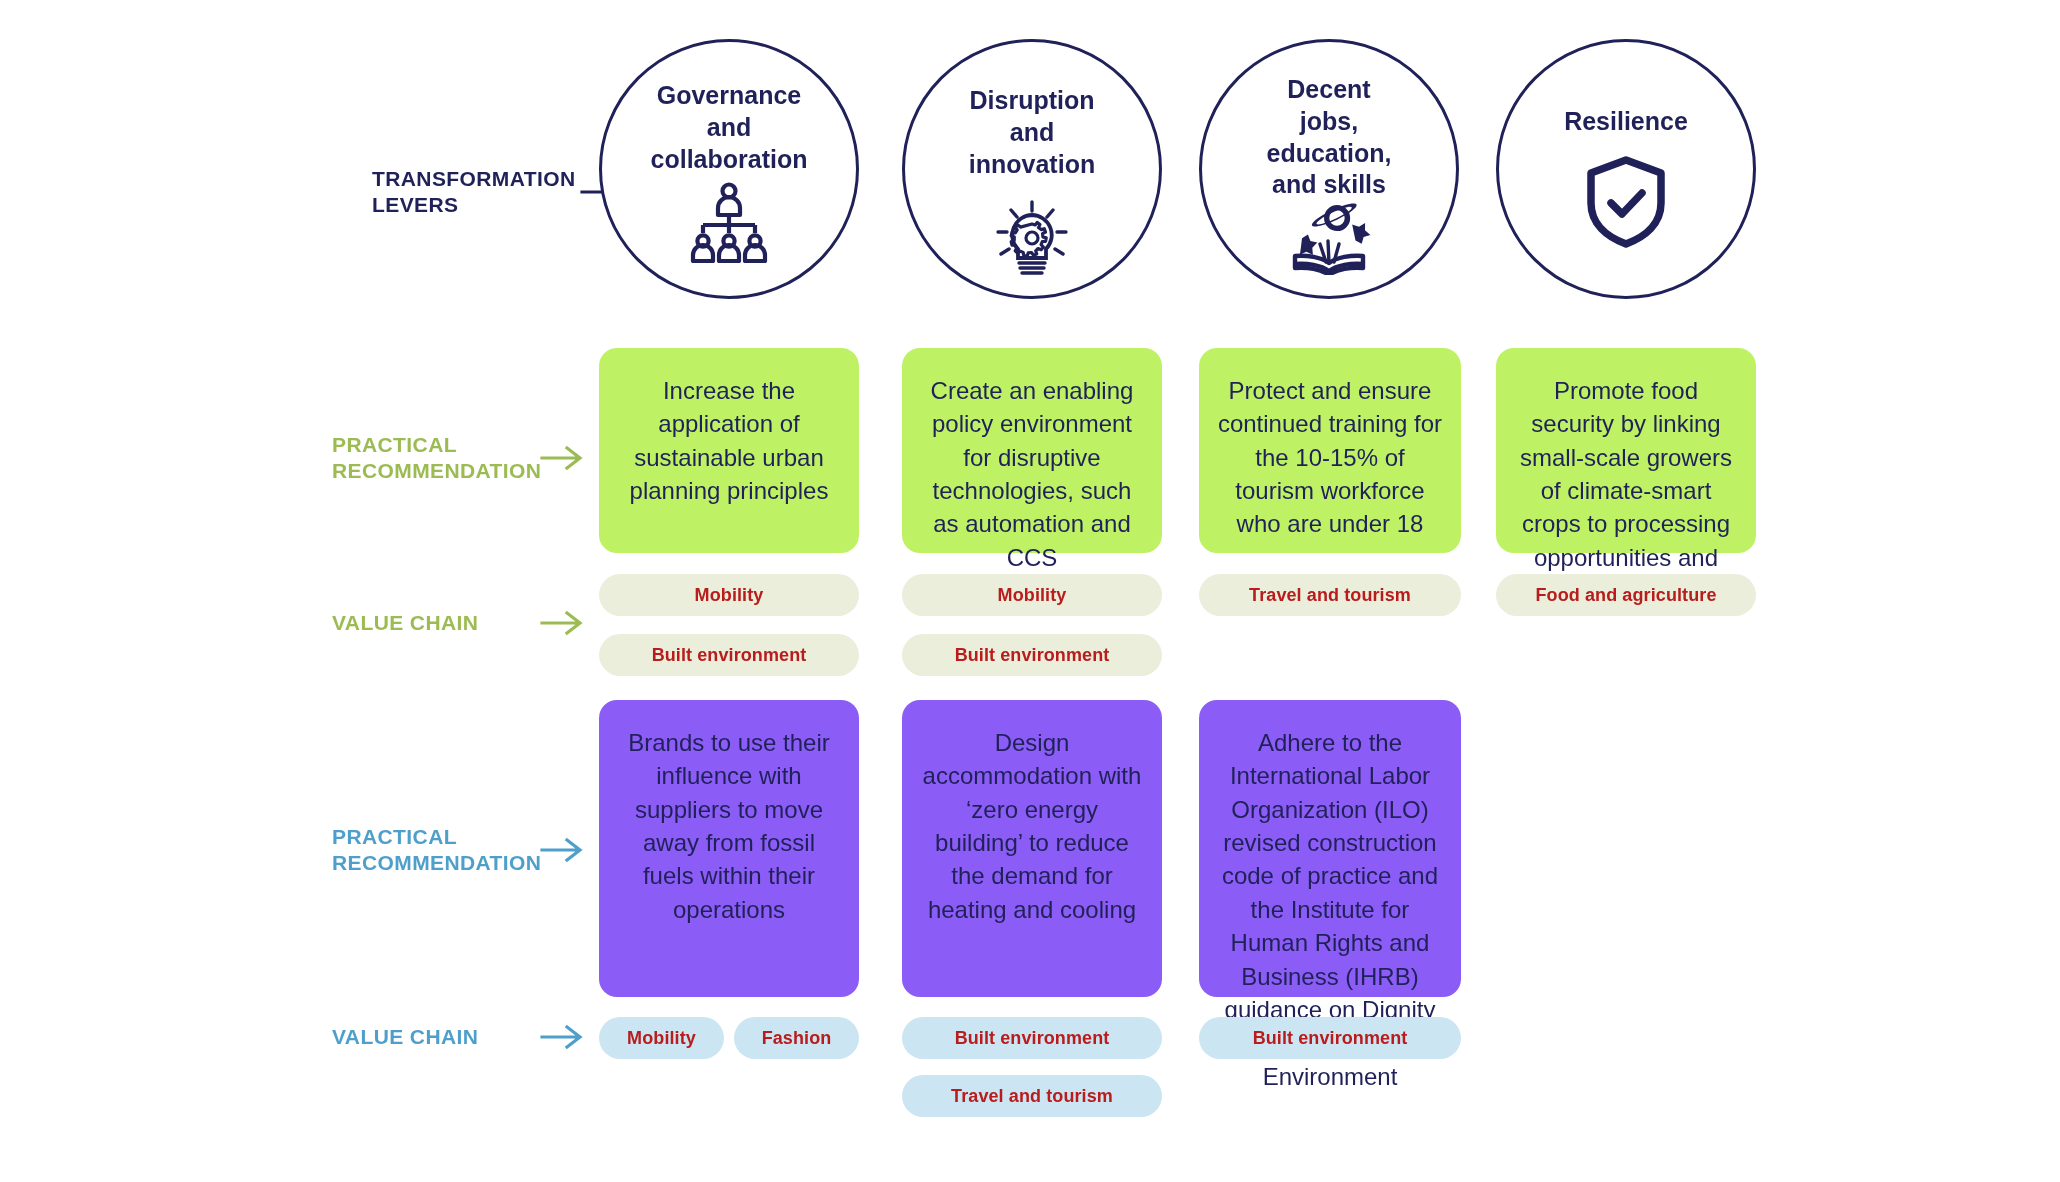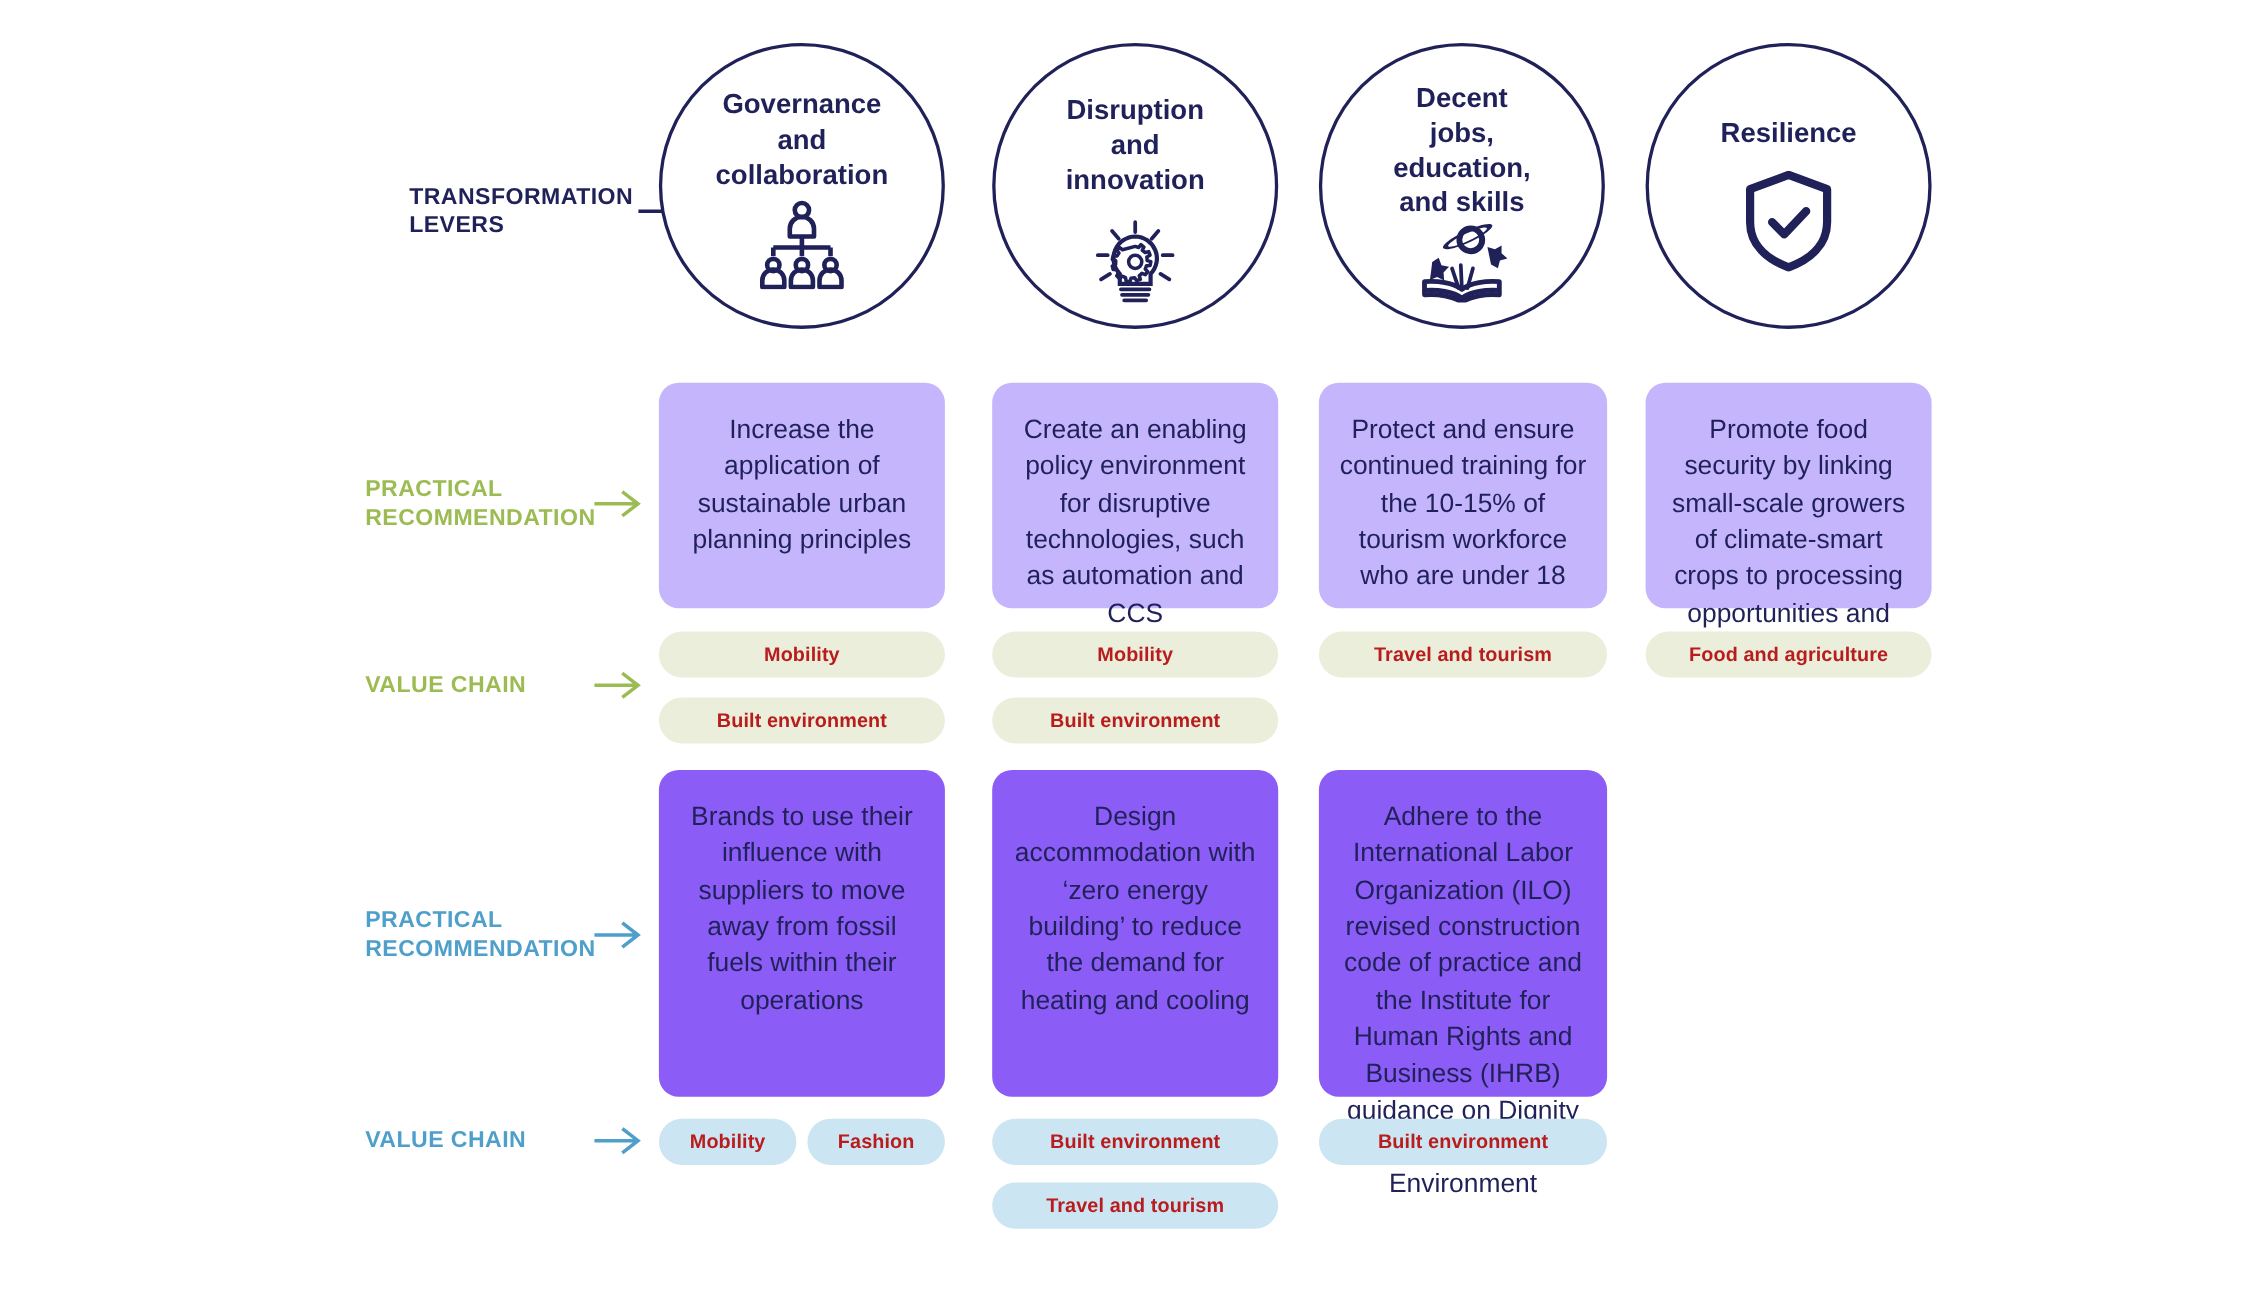--- a/index.html
+++ b/index.html
@@ -78,21 +78,21 @@
     display: flex;
     justify-content: center;
   }
   .rec-text {
     color: #1f2158;
     font-size: 24px;
     line-height: 1.39;
     text-align: center;
     width: 100%;
   }
-  .rec-green { background: #c4b5fd; }
+  .rec-green { background: #bef264; }
   .rec-blue  { background: #8b5cf6; }
 
   
   .pill {
     position: absolute;
     border-radius: 999px;
     box-sizing: border-box;
     display: flex;
     align-items: center;
     justify-content: center;

